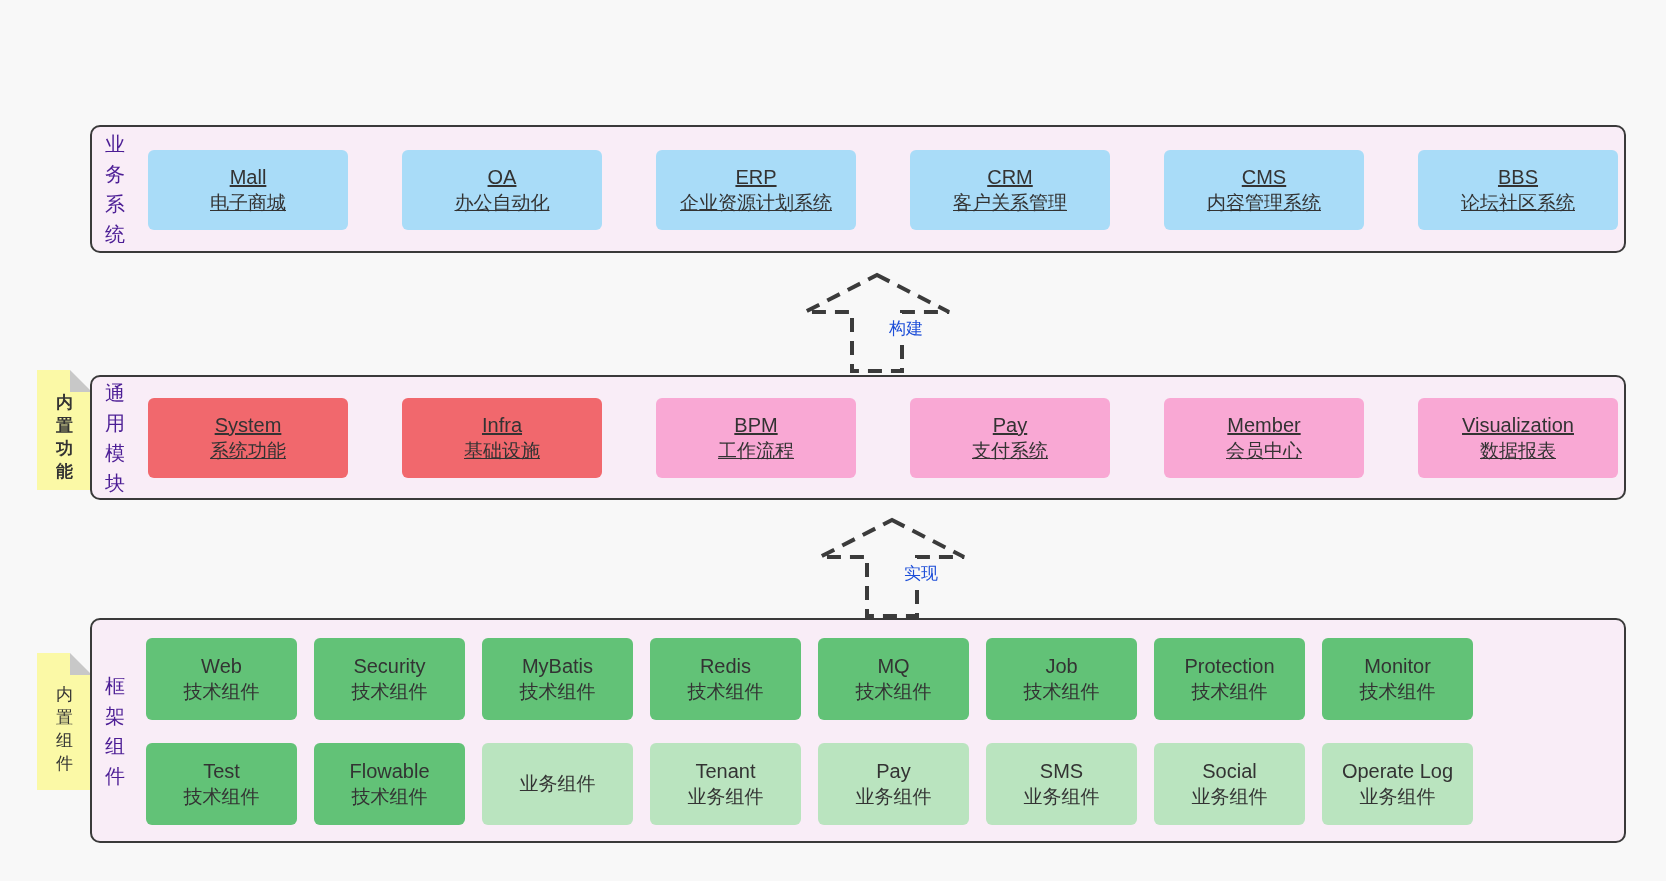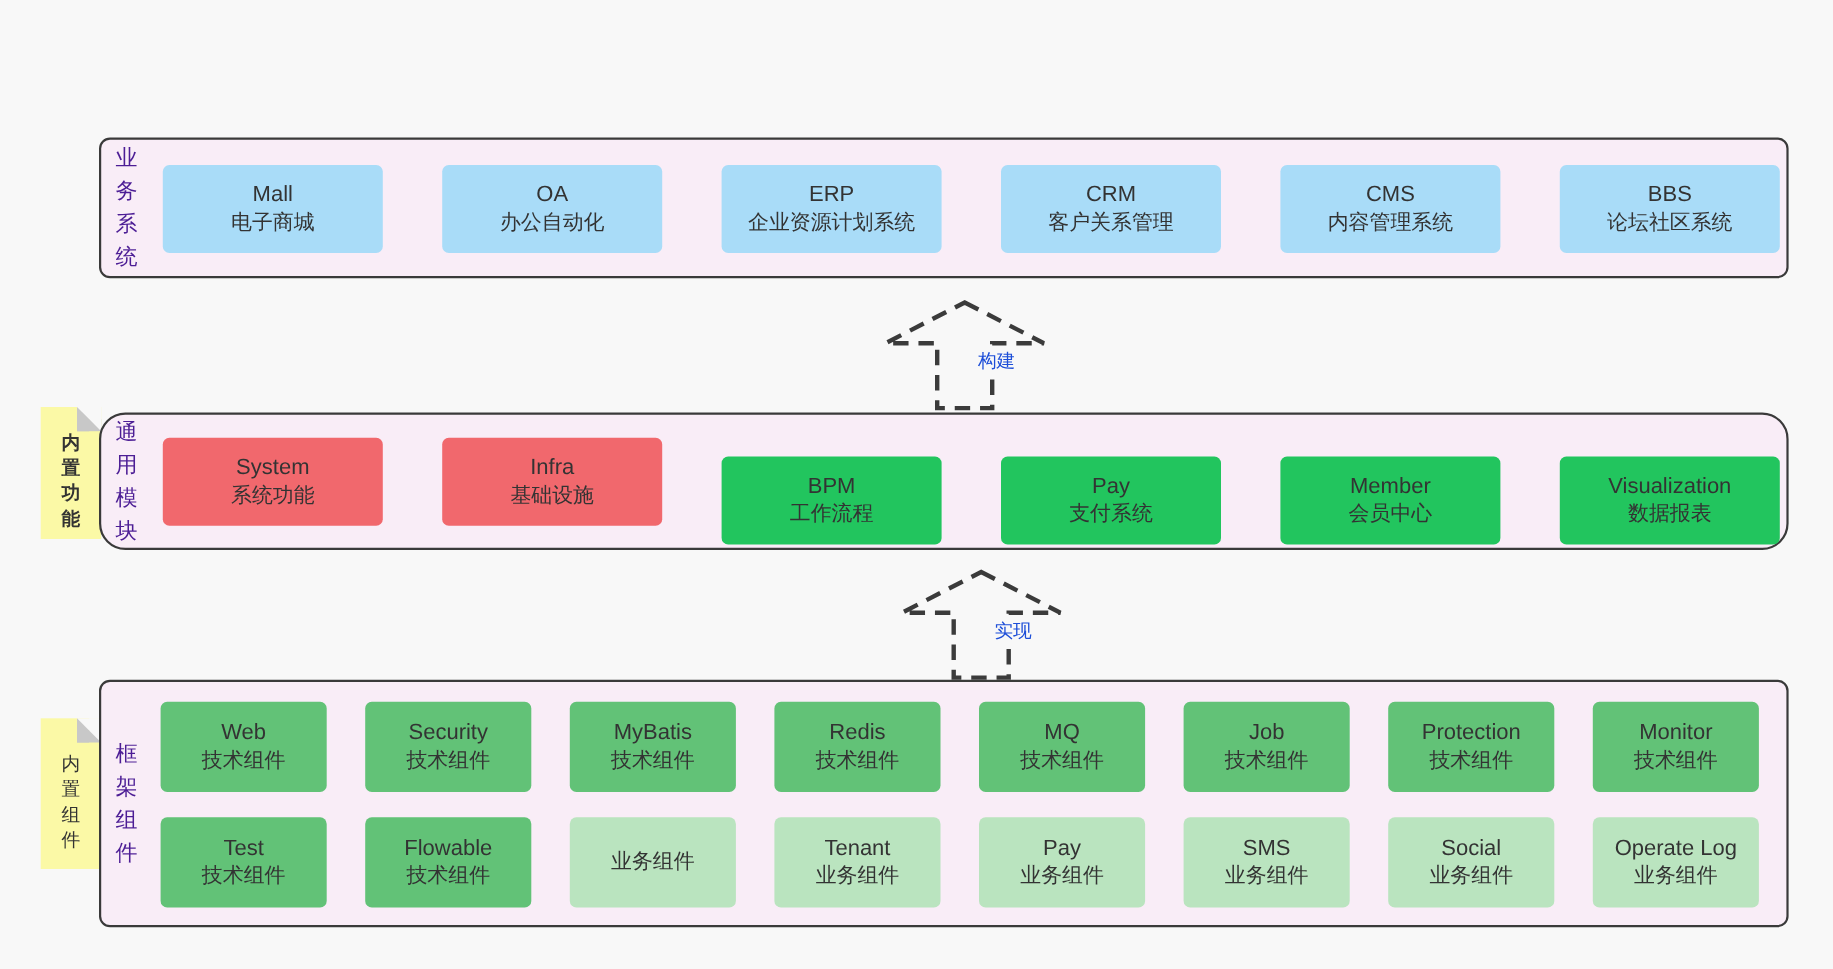--- a/index.html
+++ b/index.html
@@ -8,51 +8,51 @@
     font-family:"Liberation Sans","DejaVu Sans",sans-serif;color:#333;
     overflow:hidden;
   }
   
   .layer{
     position:absolute;left:90px;width:1536px;
     background:#f9edf7;border:2px solid #3a3a3a;border-radius:10px;
     box-sizing:border-box;z-index:2;
   }
   #sec-business{top:125px;height:128px;}
-  #sec-common{top:375px;height:125px;border-radius:24px;}
+  #sec-common{top:375px;height:125px;}
   #sec-framework{top:618px;height:225px;}
 
   
   .vlabel{
     position:absolute;left:13px;top:50%;transform:translateY(-50%);
     width:24px;font-size:20px;line-height:30px;text-align:left;
     word-break:break-all;color:#4c1d95;
   }
 
   
   .boxrow{position:absolute;display:flex;}
   .row-6{left:56px;gap:54px;}
-  .row-8{left:54px;gap:35px;}
+  .row-8{left:54px;gap:17px;}
   #sec-business .boxrow{top:23px;}
   #sec-common .boxrow{top:21px;}
   #sec-framework .boxrow-1{top:18px;}
   #sec-framework .boxrow-2{top:123px;}
 
   .box{
     border-radius:6px;display:flex;flex-direction:column;
     align-items:center;justify-content:center;text-align:center;
     box-sizing:border-box;padding:0 6px;
   }
-  .row-6 .box{width:200px;height:80px;}
+  .row-6 .box{width:200px;height:80px;text-decoration:underline;}
   .row-8 .box{width:151px;height:82px;}
   .box .en{font-size:20px;line-height:26px;}
   .box .zh{font-size:19px;line-height:26px;}
   .v-blue{background:#a9dcf8;}
   .v-red{background:#f1686d;}
-  .v-pink{background:#22c55e;margin-top:17px;}
+  .v-pink{background:#f9a8d4;}
   .v-green{background:#62c277;}
   .v-green-light{background:#bae4bf;}
 
   
   .sticky{
     position:absolute;left:37px;width:55px;background:#fbf9a6;z-index:1;
     display:flex;align-items:center;justify-content:center;
   }
   #sticky-common{top:370px;height:120px;font-weight:bold;}
   #sticky-framework{top:653px;height:137px;}

